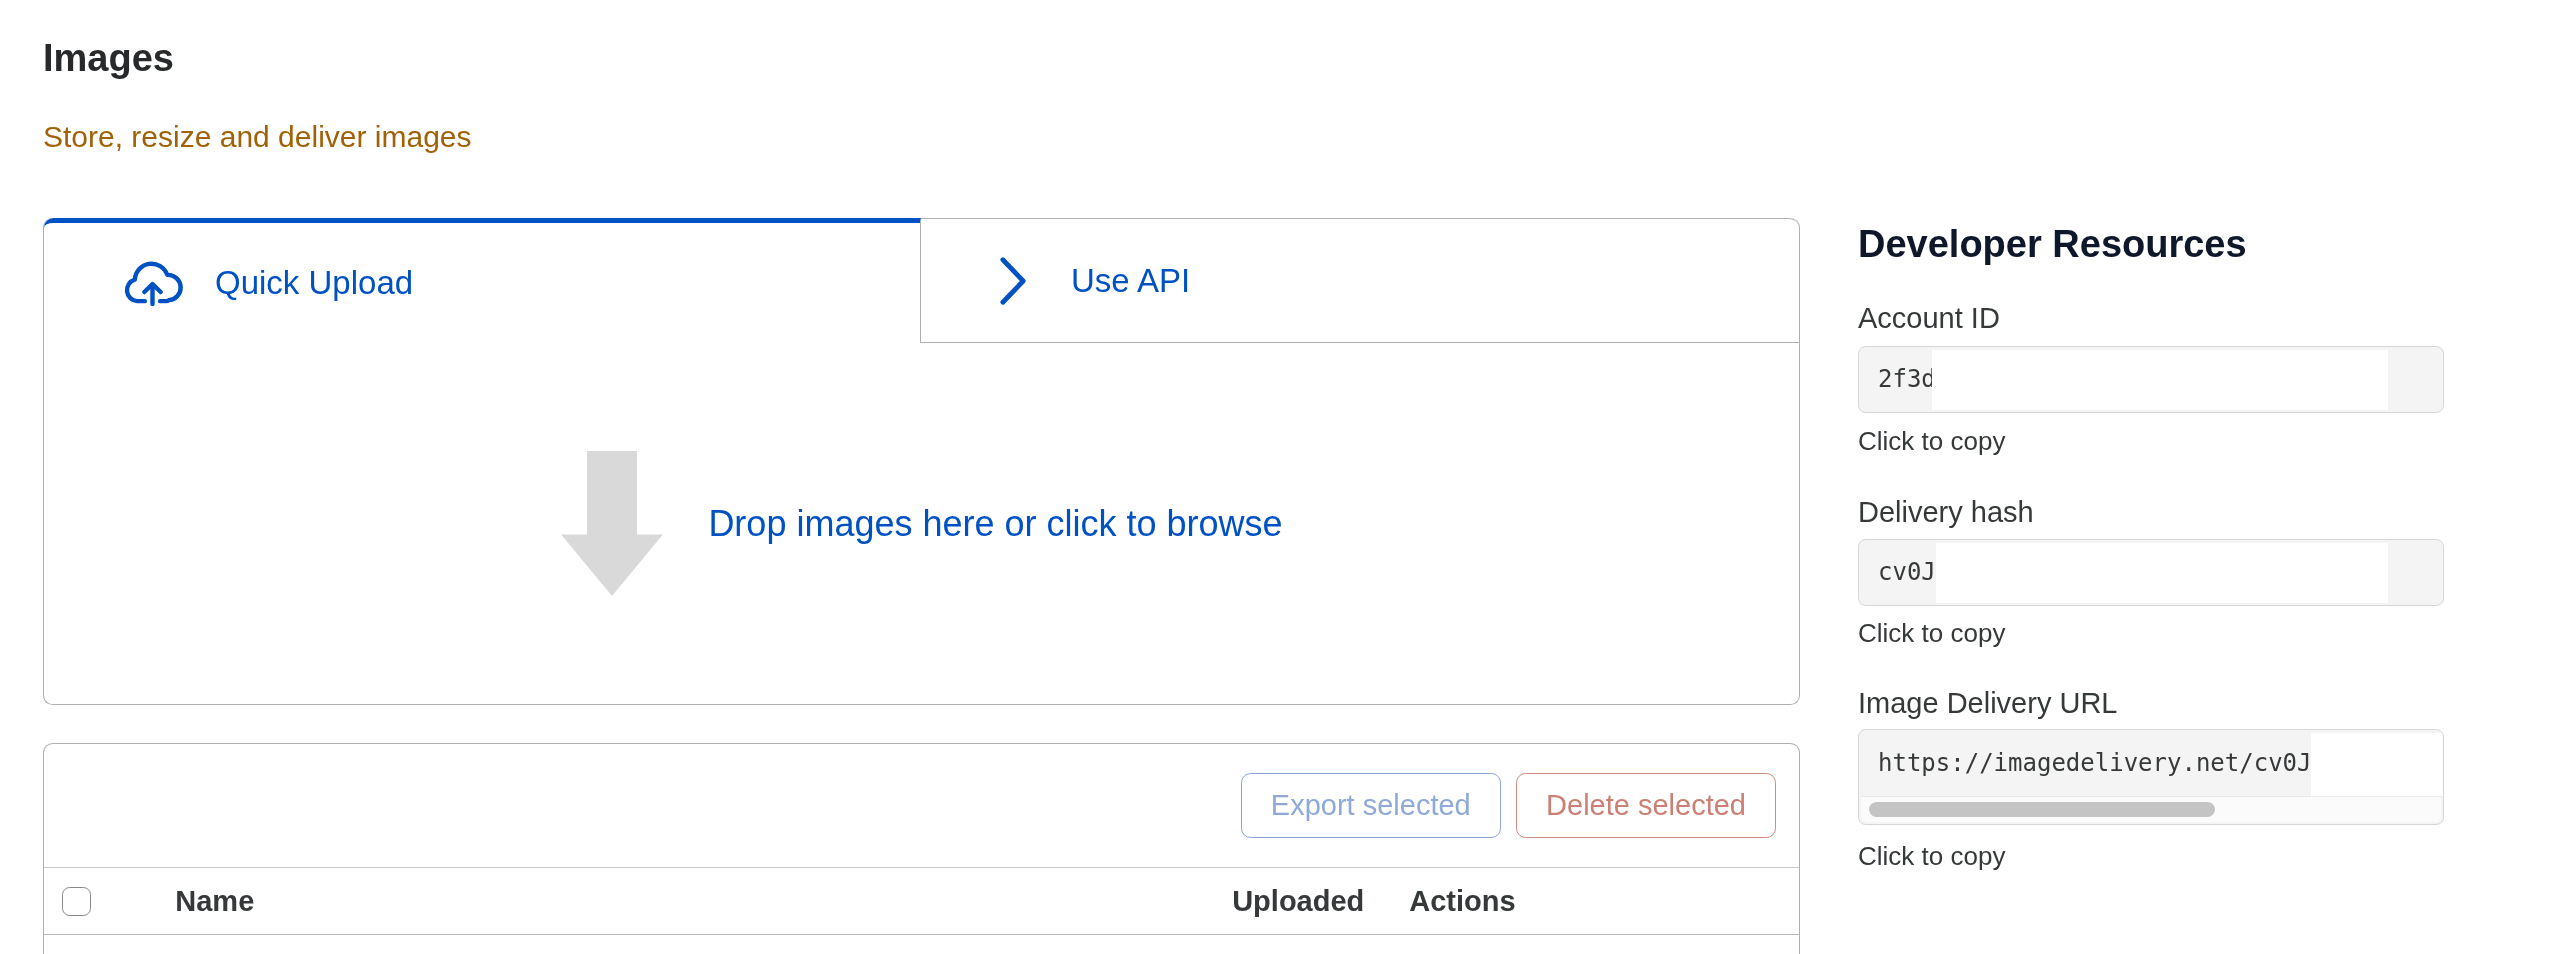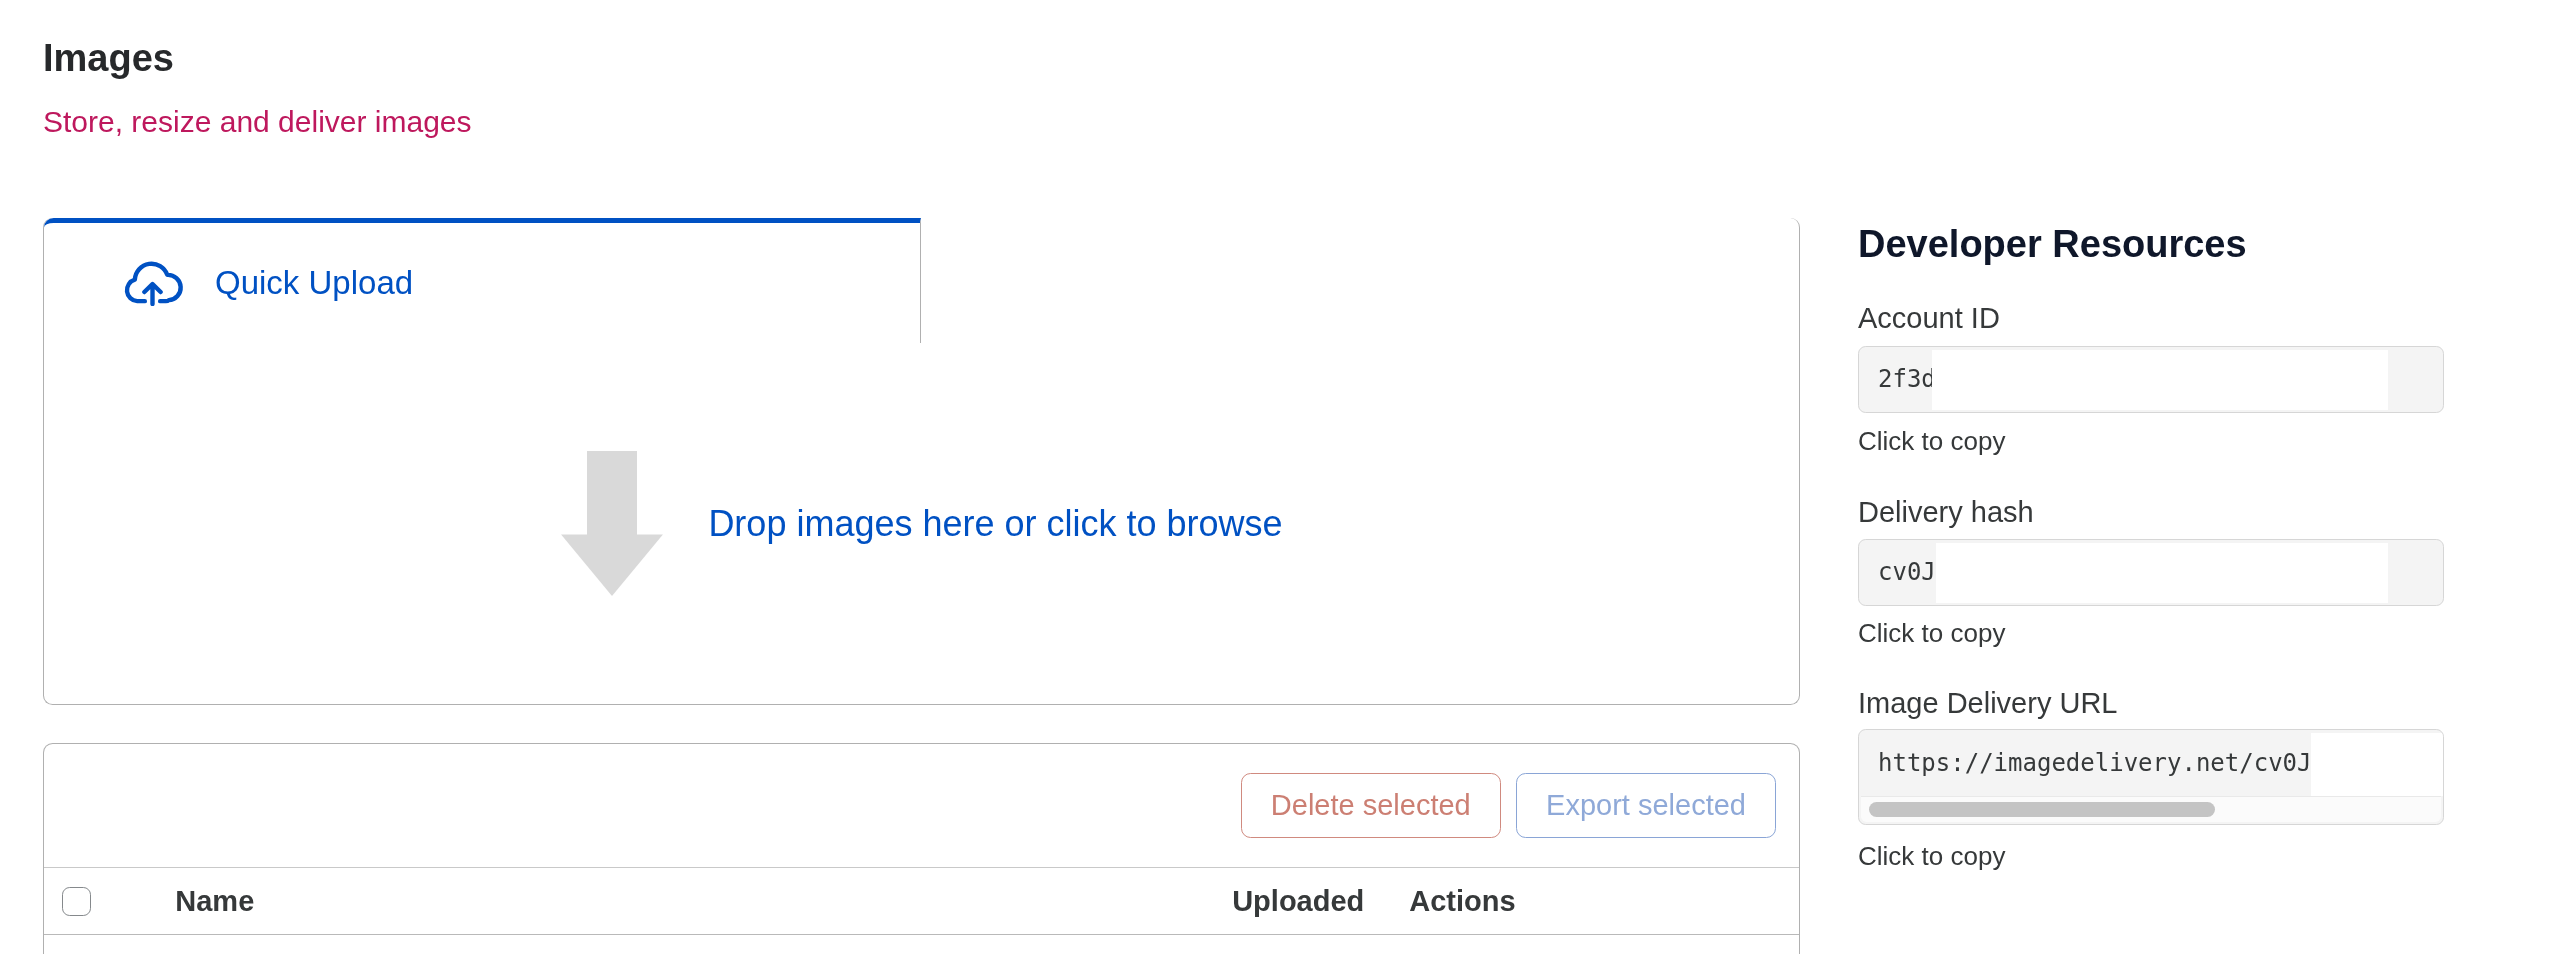--- a/index.html
+++ b/index.html
@@ -1,21 +1,21 @@
 <!DOCTYPE html>
 <html><head>
 <meta charset="utf-8">
 <style>
   html,body{margin:0;padding:0;background:#fff;}
   .page{position:relative;width:2576px;height:954px;overflow:hidden;background:#fff;
         font-family:"Liberation Sans",sans-serif;color:#36393a;}
 
   
   .page-title{position:absolute;left:43px;top:37px;font-size:38px;font-weight:700;color:#27292b;}
-  .page-subtitle{position:absolute;left:43px;top:105px;font-size:30px;color:#be185d;}
+  .page-subtitle{position:absolute;left:43px;top:120px;font-size:30px;color:#a16207;}
 
   
   .upload-panel{position:absolute;left:43px;top:218px;width:1757px;height:487px;
     border-left:1.9px solid #b0b0b0;border-right:1.9px solid #b0b0b0;border-bottom:1.9px solid #b0b0b0;
     border-radius:9.6px;box-sizing:border-box;background:#fff;display:flex;flex-direction:column;text-align:right;}
   .tabs-row{display:flex;height:125px;flex:none;}
   .tab{display:flex;align-items:center;box-sizing:border-box;cursor:pointer;background:#fff;}
   .tab-active{width:877px;border-top:5.8px solid #0051c3;border-right:1.9px solid #b0b0b0;
     border-top-left-radius:9.6px;padding-left:77px;gap:31px;}
   .tab-inactive{flex:1;border-top:1.9px solid #b0b0b0;border-bottom:1.9px solid #b0b0b0;
@@ -72,34 +72,40 @@
 
   <div class="upload-panel">
     <div class="tabs-row">
       <div class="tab tab-active">
         <svg class="icon" width="63" height="46" viewBox="0 0 66 48">
           <path d="M25 43 H17 A11.5 11.5 0 0 1 14.5 20.5 A17.5 17.5 0 0 1 48.5 15.5 A12.5 12.5 0 0 1 50 42 Q49 43 47 43 H41" fill="none" stroke="#0051c3" stroke-width="4.6" stroke-linecap="round" stroke-linejoin="round"></path>
           <path d="M33 46 V26 M24.5 33.5 L33 25 L41.5 33.5" fill="none" stroke="#0051c3" stroke-width="4.6" stroke-linecap="round" stroke-linejoin="round"></path>
         </svg>
         <span class="tab-label">Quick Upload</span>
       </div>
+      <div class="tab tab-inactive">
+        <svg class="icon" width="31" height="56" viewBox="0 0 32 58">
+          <polyline points="5,7 26,29 5,51" fill="none" stroke="#0051c3" stroke-width="5" stroke-linecap="round" stroke-linejoin="round"></polyline>
+        </svg>
+        <span class="tab-label">Use API</span>
+      </div>
     </div>
     <div class="dropzone">
       <svg class="icon" width="104" height="146" viewBox="0 0 108 152">
         <rect x="28" y="0" width="52" height="90" fill="#d9d9d9"></rect>
         <polygon points="1,87 107,87 54,151" fill="#d9d9d9"></polygon>
       </svg>
       <span class="drop-label">Drop images here or click to browse</span>
     </div>
   </div>
 
   <div class="table-panel">
     <div class="toolbar">
+      <button class="btn btn-export">Export selected</button>
       <button class="btn btn-delete">Delete selected</button>
-      <button class="btn btn-export">Export selected</button>
     </div>
     <div class="table-header">
       <div class="checkbox"></div>
       <div class="th th-name">Name</div>
       <div class="th th-uploaded">Uploaded</div>
       <div class="th th-actions">Actions</div>
     </div>
     <div class="row-stub"></div>
   </div>
 

